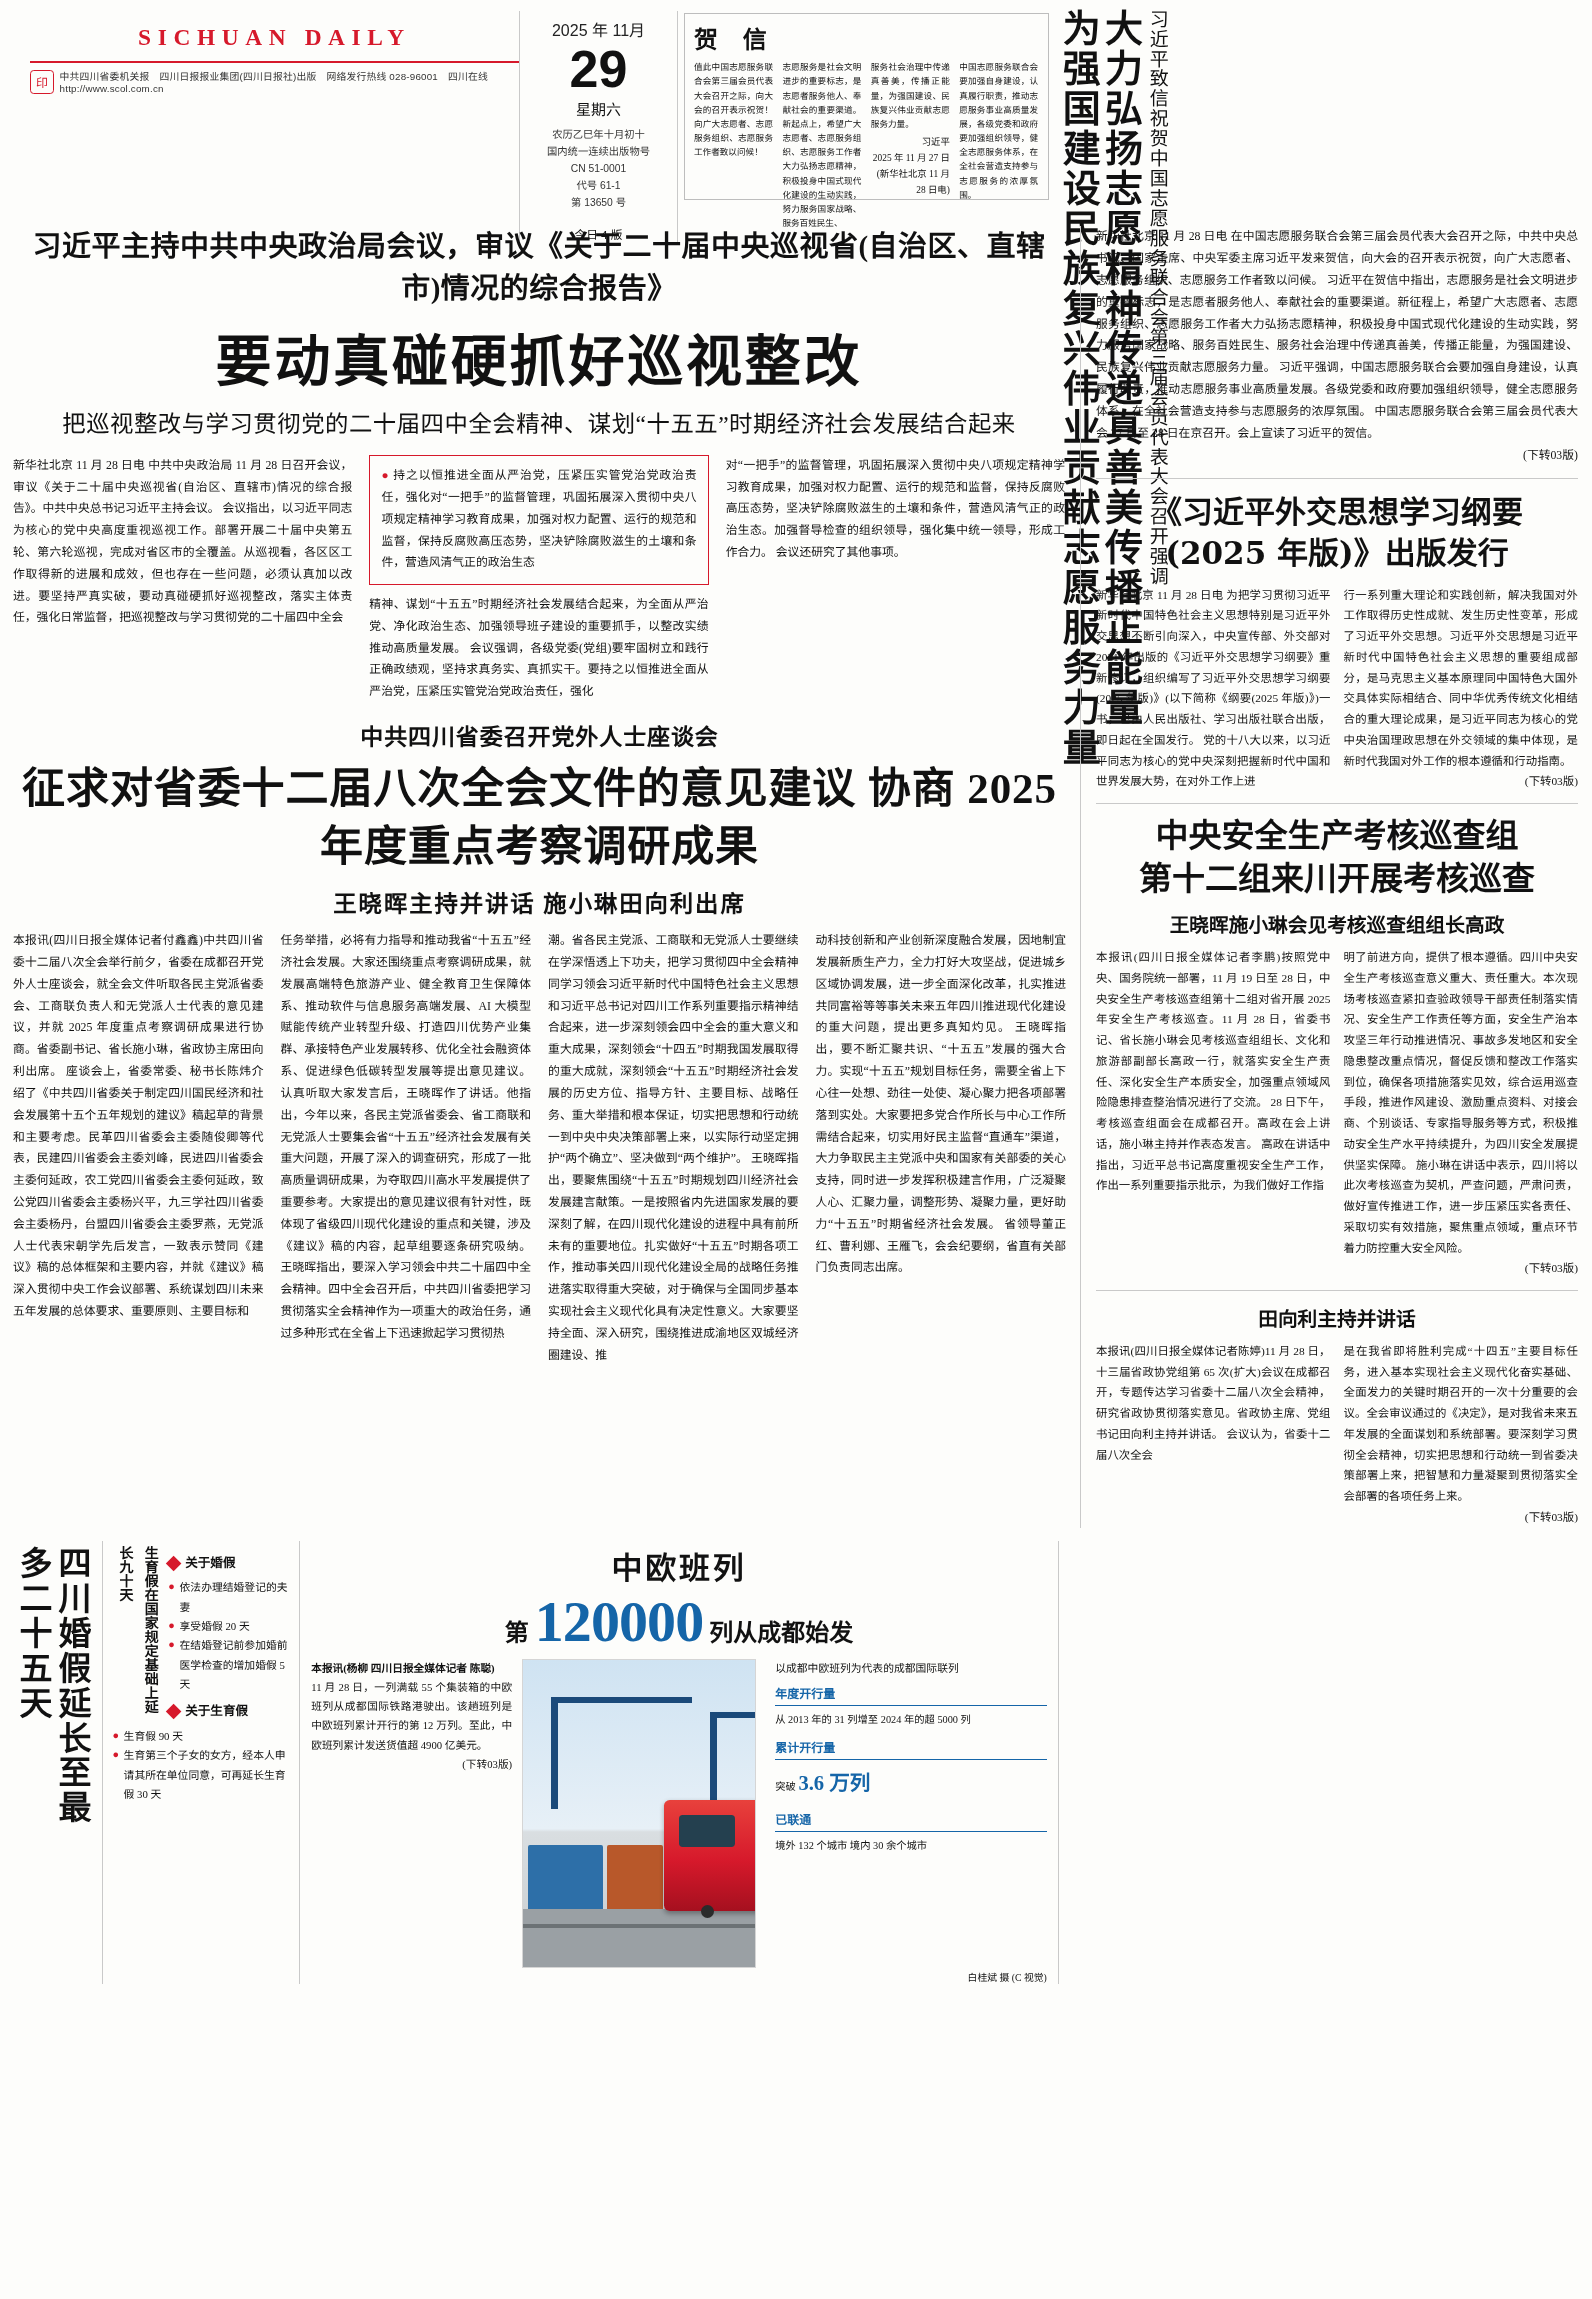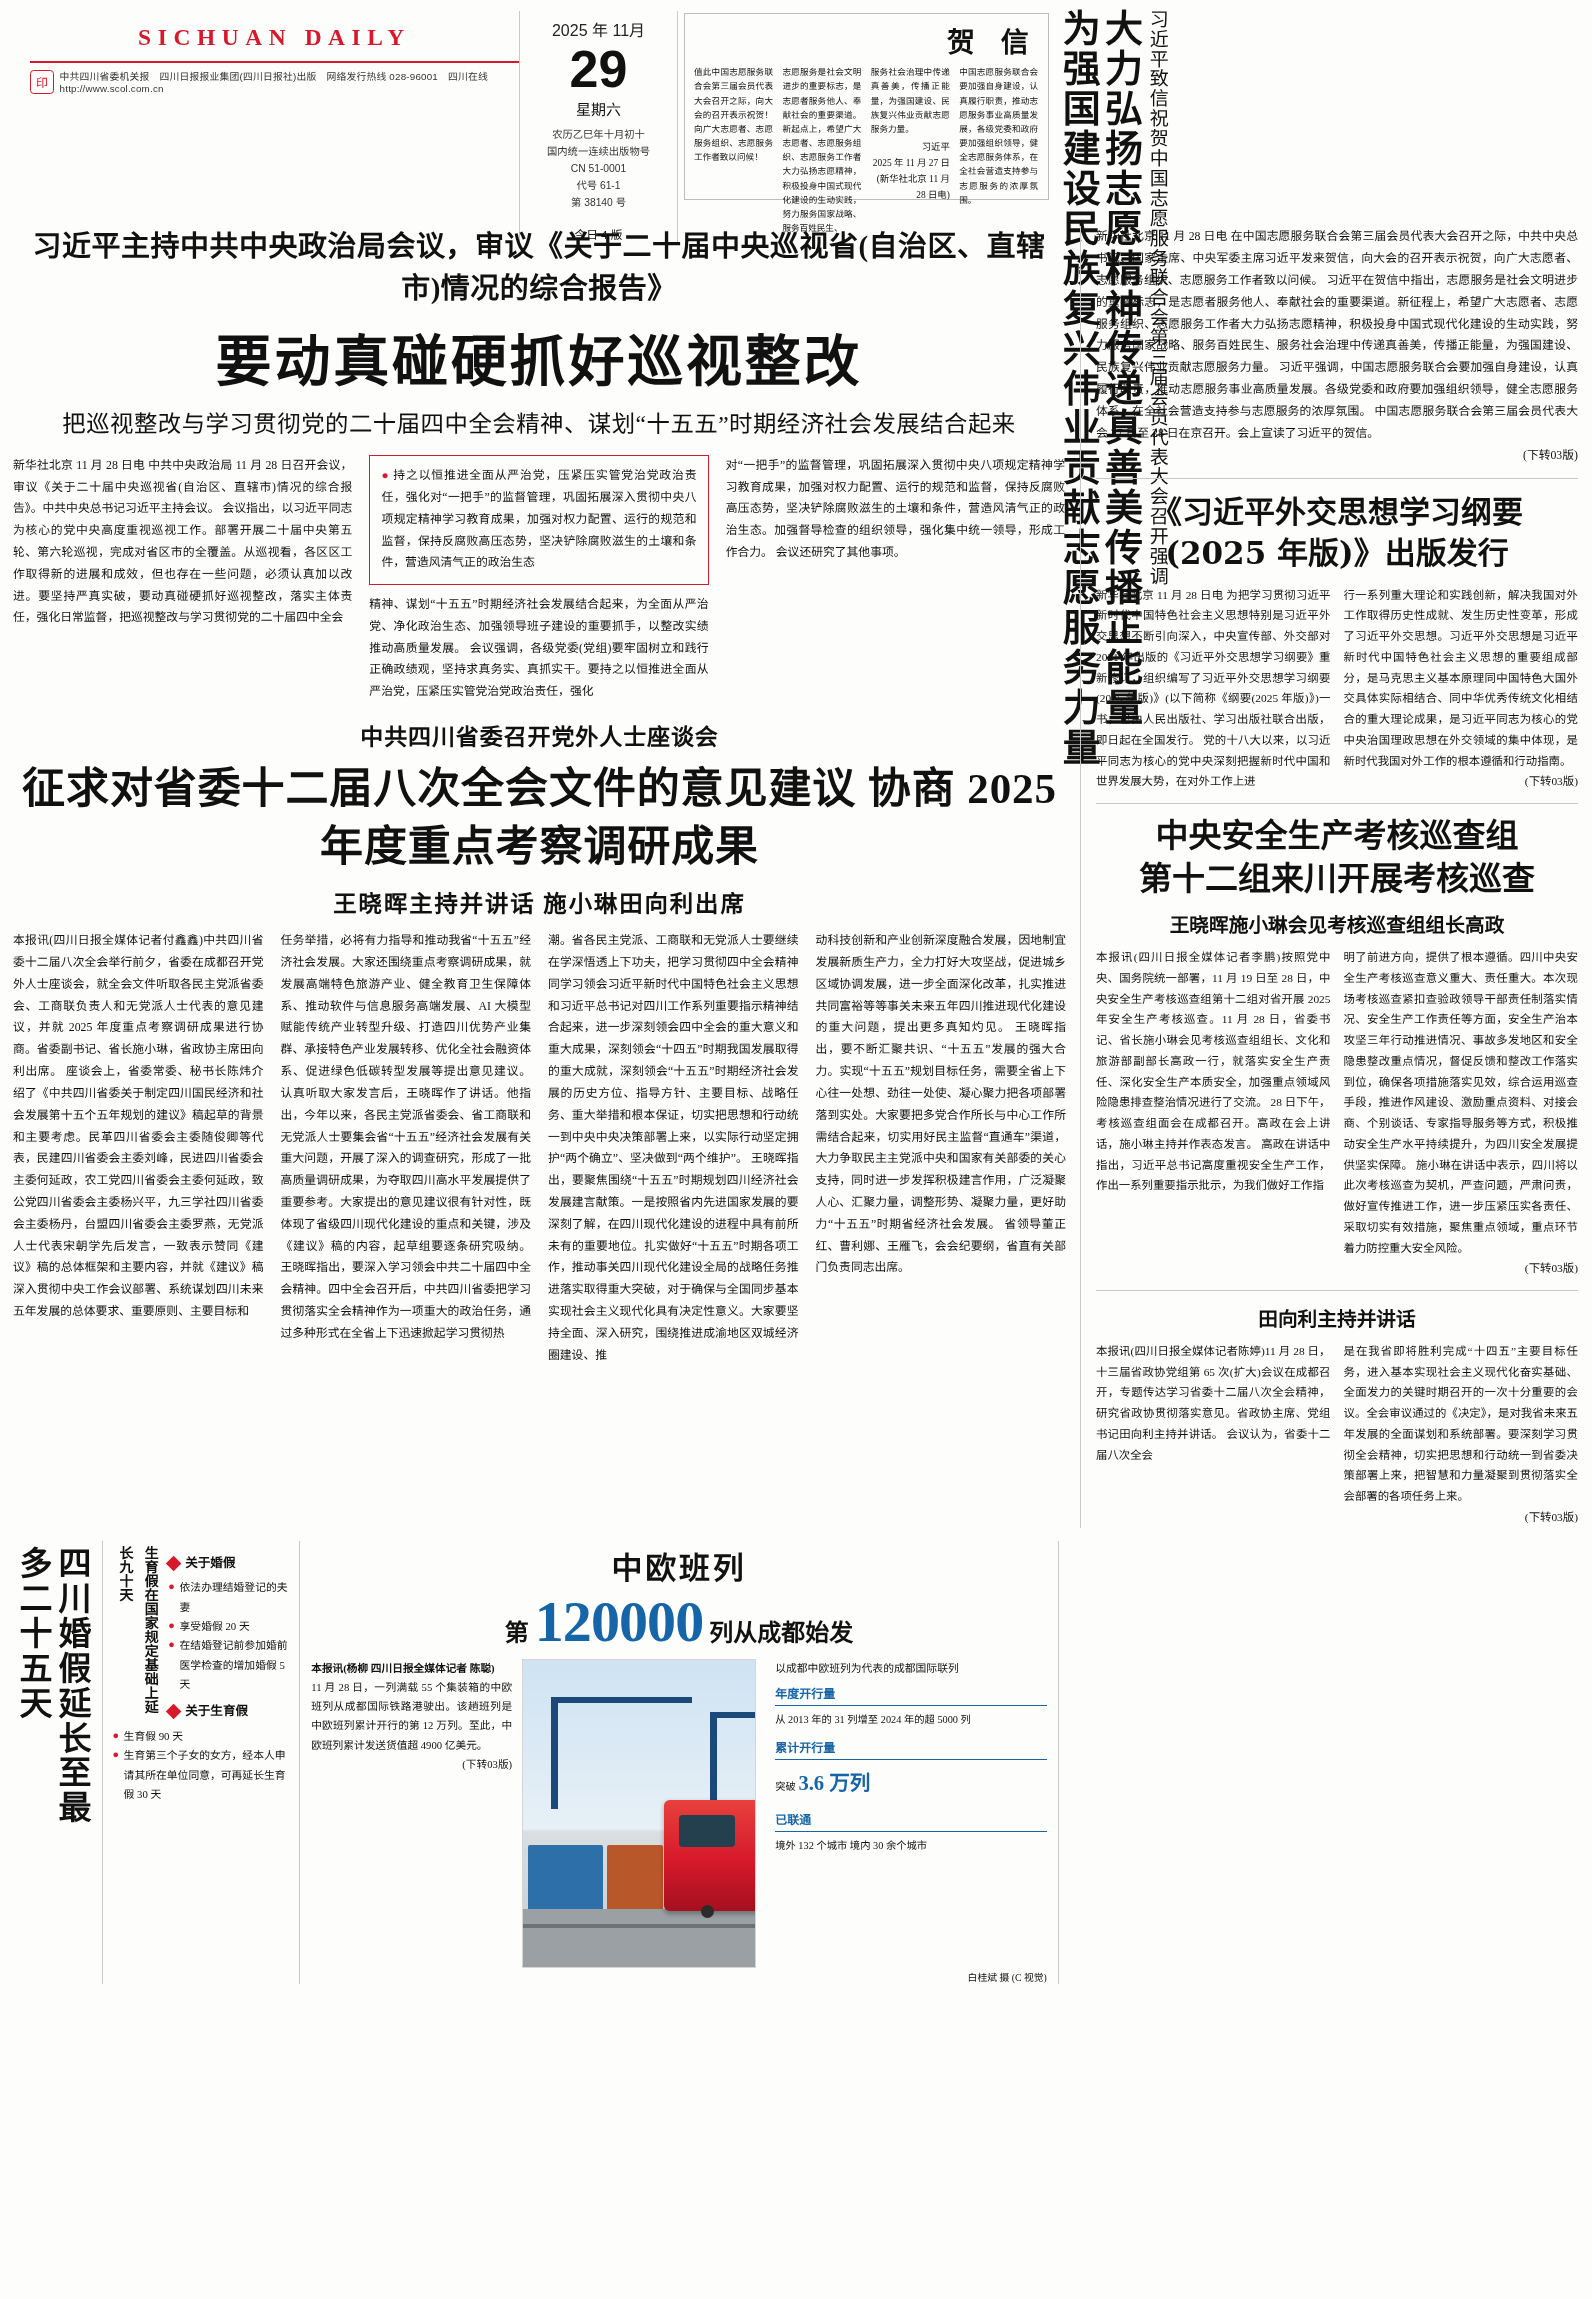--- a/index.html
+++ b/index.html
@@ -46,21 +46,21 @@
   .mast-date .d { font-size:52px; font-weight:700; line-height:1; margin:1.9px 0 3.7px; }
   .mast-date .wk { font-size:15px; margin-bottom:7.5px; }
   .mast-date .sm { font-size:10.3px; line-height:1.65; color:#333; }
   .mast-date .today { font-size:11.7px; margin-top:13px; color:#111; }
 
   .mast-letter {
     width:365px; margin:7.5px 0 0 5.6px; border:0.9px solid #bdbdbd; padding:5.6px 9.4px 7.5px;
     height:187px; position:relative;
   }
   .mast-letter h2 {
-    margin:0 0 5.6px; text-align:right; font-size:28px; letter-spacing:9.4px; font-weight:700;
+    margin:0 0 5.6px; text-align:left; font-size:24px; letter-spacing:9.4px; font-weight:700;
   }
   .letter-cols { display:flex; gap:9.4px; font-size:8.6px; line-height:1.65; text-align:justify; }
   .letter-cols > div { flex:1; }
   .letter-sign { text-align:right; font-size:9.4px; line-height:1.7; margin-top:3.7px; }
 
   .mast-vert { display:flex; margin-left:9.4px; gap:1.9px; padding-top:3.7px; }
   .vcol {
     writing-mode:vertical-rl; text-orientation:upright;
     font-weight:700; line-height:1.06; letter-spacing:1.9px;
   }
@@ -168,21 +168,21 @@
     </div>
 
     <div class="mast-date">
       <div class="ym">2025 年 11月</div>
       <div class="d">29</div>
       <div class="wk">星期六</div>
       <div class="sm">农历乙巳年十月初十</div>
       <div class="sm">国内统一连续出版物号</div>
       <div class="sm">CN 51-0001</div>
       <div class="sm">代号 61-1</div>
-      <div class="sm">第 38140 号</div>
+      <div class="sm">第 13650 号</div>
       <div class="today">今日 4 版</div>
     </div>
 
     <div class="mast-letter">
       <h2>贺 信</h2>
       <div class="letter-cols">
         <div>值此中国志愿服务联合会第三届会员代表大会召开之际，向大会的召开表示祝贺！向广大志愿者、志愿服务组织、志愿服务工作者致以问候！</div>
         <div>志愿服务是社会文明进步的重要标志，是志愿者服务他人、奉献社会的重要渠道。新起点上，希望广大志愿者、志愿服务组织、志愿服务工作者大力弘扬志愿精神，积极投身中国式现代化建设的生动实践，努力服务国家战略、服务百姓民生、</div>
         <div>
           <span>服务社会治理中传递真善美，传播正能量，为强国建设、民族复兴伟业贡献志愿服务力量。</span>

